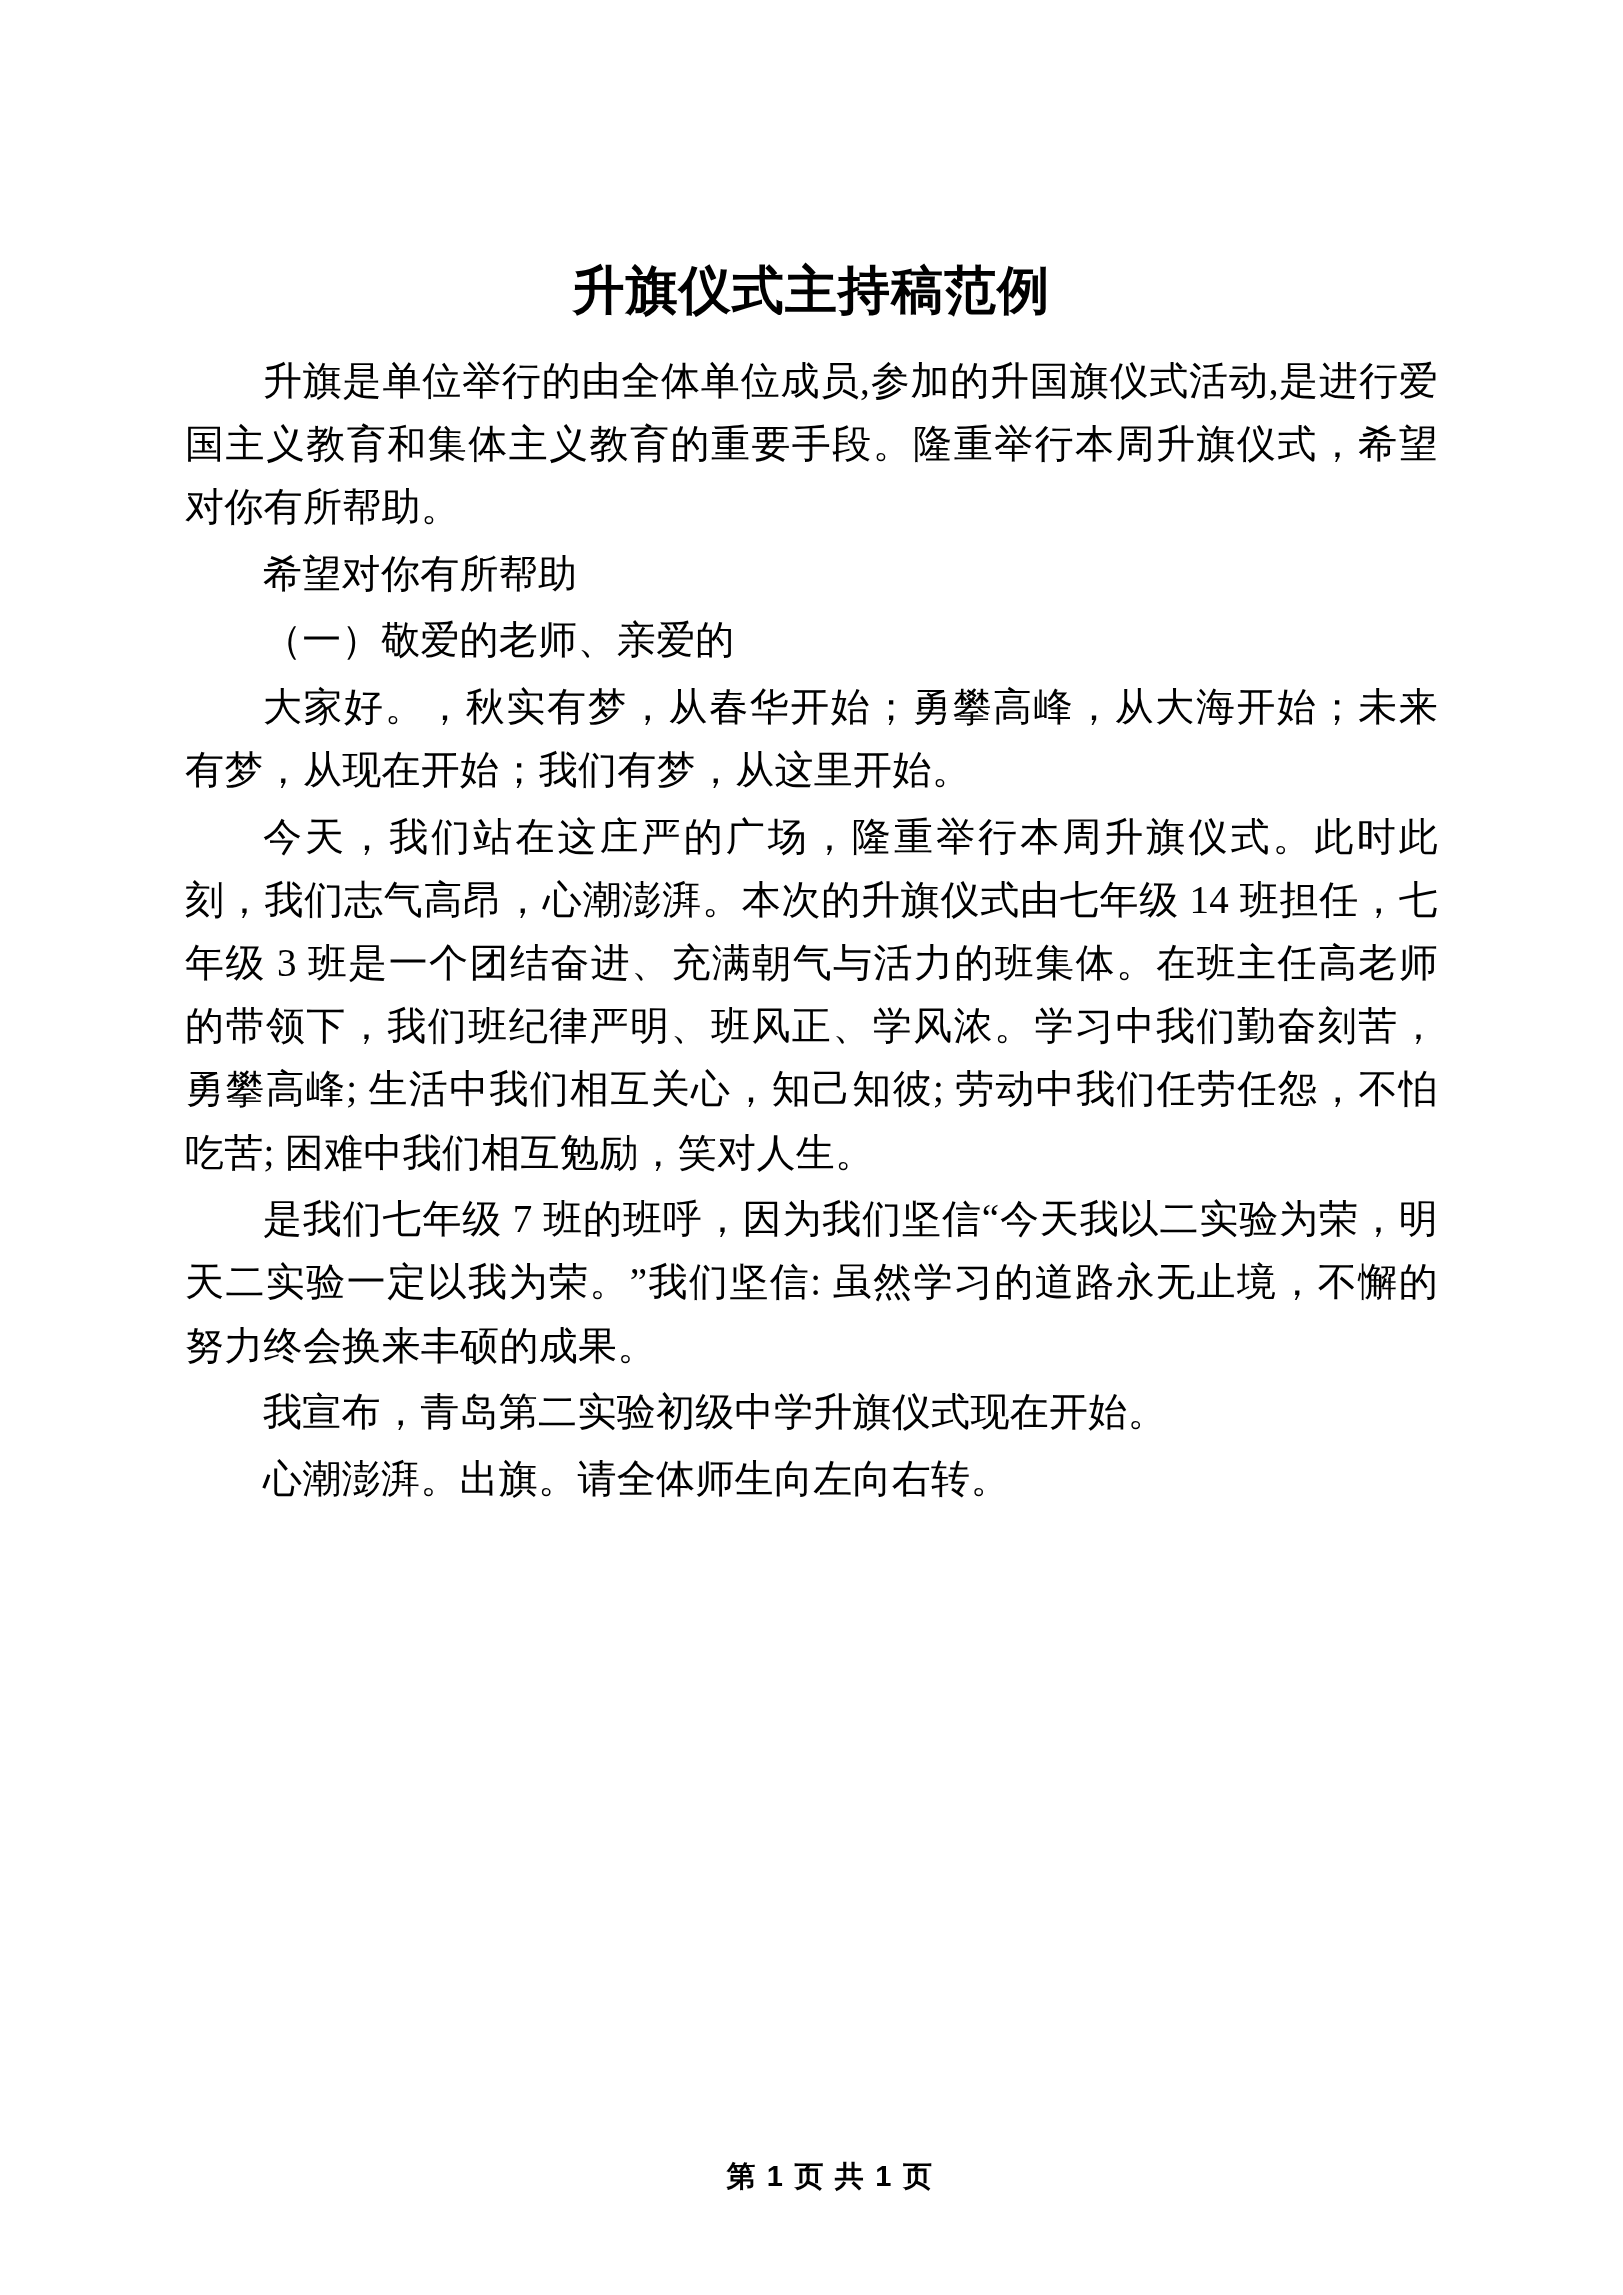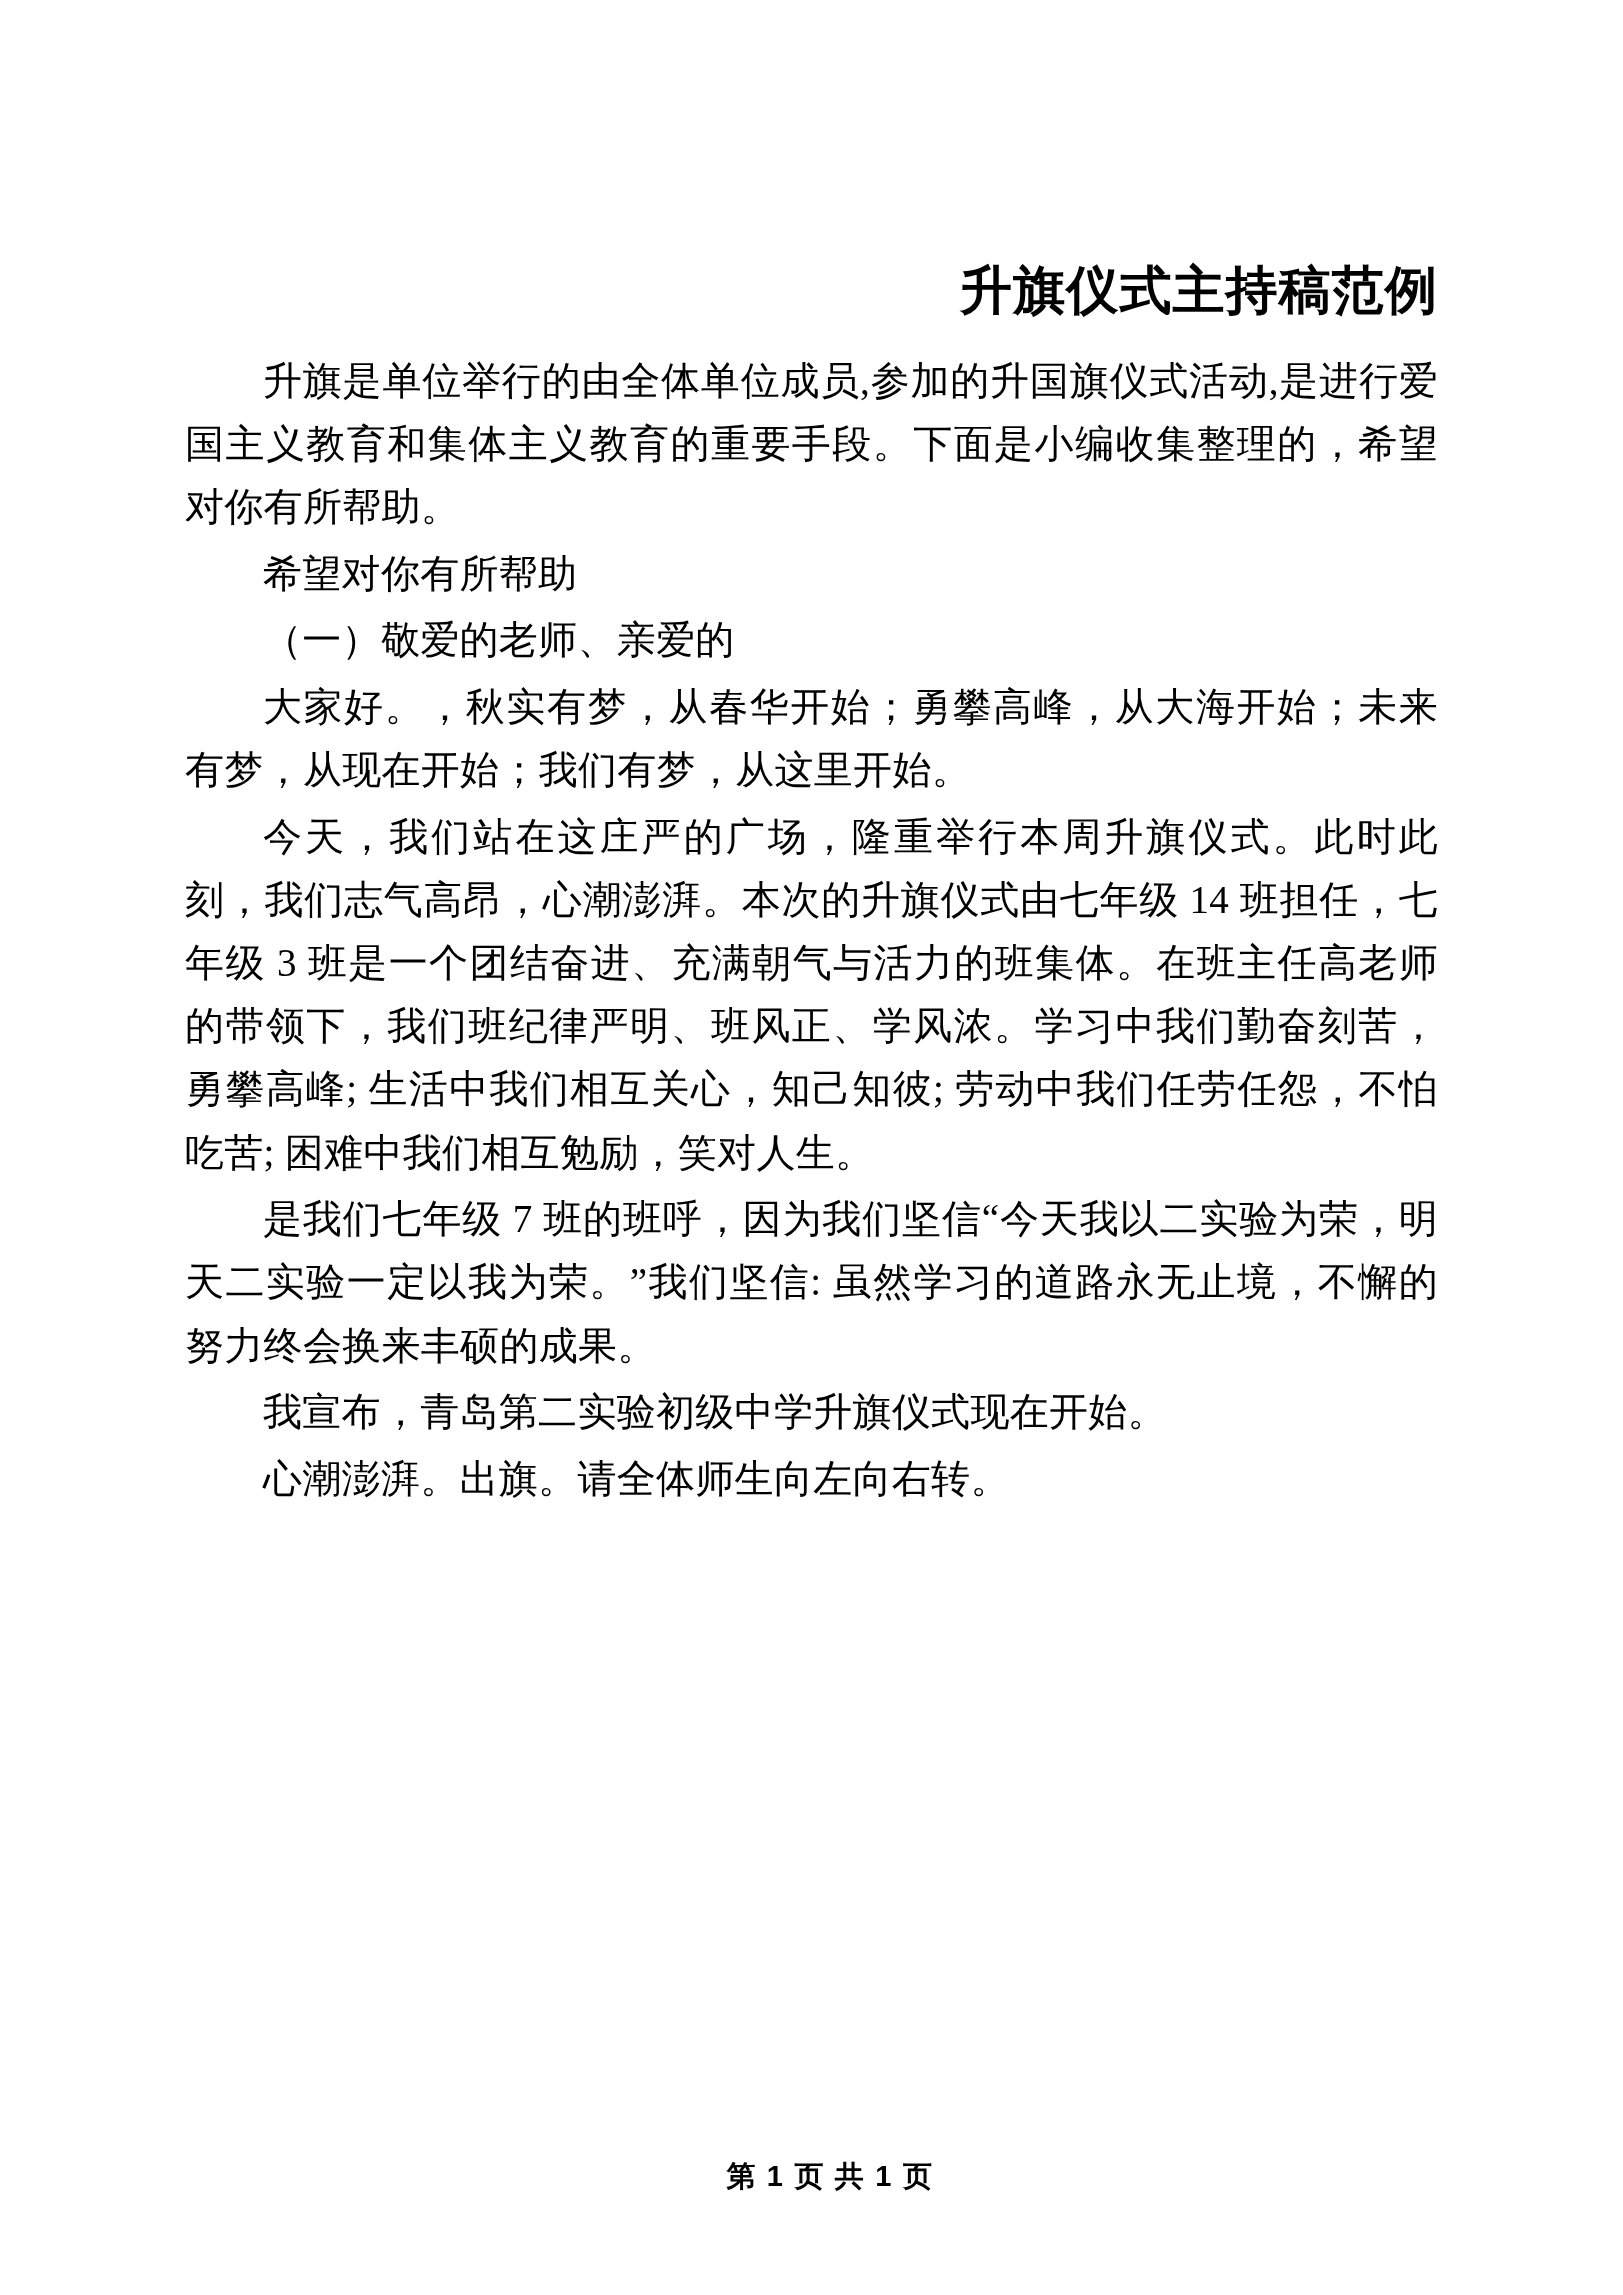--- a/index.html
+++ b/index.html
@@ -14,21 +14,21 @@
     position: relative;
     box-sizing: border-box;
     padding: 258px 185px 0 185px;
     font-family: "Liberation Serif", "DejaVu Serif", serif;
     color: #000000;
   }
   .doc-title {
     font-family: "Liberation Sans", "DejaVu Sans", sans-serif;
     font-weight: bold;
     font-size: 52px;
-    text-align: right;
+    text-align: center;
     letter-spacing: 1.1px;
     margin: 0 0 26px 0;
     line-height: 1.25;
   }
   .para {
     font-size: 39px;
     line-height: 1.62;
     margin: 0 0 3.4px 0;
     text-align: justify;
     text-justify: inter-ideograph;
@@ -50,21 +50,21 @@
     padding-left: 37px;
   }
 </style>
 </head>
 <body>
 
 <div class="page">
 
   <h1 class="doc-title">升旗仪式主持稿范例</h1>
 
-  <p class="para indent">升旗是单位举行的由全体单位成员,参加的升国旗仪式活动,是进行爱国主义教育和集体主义教育的重要手段。下面是小编收集整理的，希望对你有所帮助。</p>
+  <p class="para indent">升旗是单位举行的由全体单位成员,参加的升国旗仪式活动,是进行爱国主义教育和集体主义教育的重要手段。隆重举行本周升旗仪式，希望对你有所帮助。</p>
   <p class="para indent">希望对你有所帮助</p>
   <p class="para indent">（一）敬爱的老师、亲爱的</p>
   <p class="para indent">大家好。，秋实有梦，从春华开始；勇攀高峰，从大海开始；未来有梦，从现在开始；我们有梦，从这里开始。</p>
   <p class="para indent">今天，我们站在这庄严的广场，隆重举行本周升旗仪式。此时此刻，我们志气高昂，心潮澎湃。本次的升旗仪式由七年级 14 班担任，七年级 3 班是一个团结奋进、充满朝气与活力的班集体。在班主任高老师的带领下，我们班纪律严明、班风正、学风浓。学习中我们勤奋刻苦，勇攀高峰; 生活中我们相互关心，知己知彼; 劳动中我们任劳任怨，不怕吃苦; 困难中我们相互勉励，笑对人生。</p>
   <p class="para indent">是我们七年级 7 班的班呼，因为我们坚信“今天我以二实验为荣，明天二实验一定以我为荣。”我们坚信: 虽然学习的道路永无止境，不懈的努力终会换来丰硕的成果。</p>
   <p class="para indent">我宣布，青岛第二实验初级中学升旗仪式现在开始。</p>
   <p class="para indent">心潮澎湃。出旗。请全体师生向左向右转。</p>
 
   <div class="footer">第 1 页 共 1 页</div>
 

